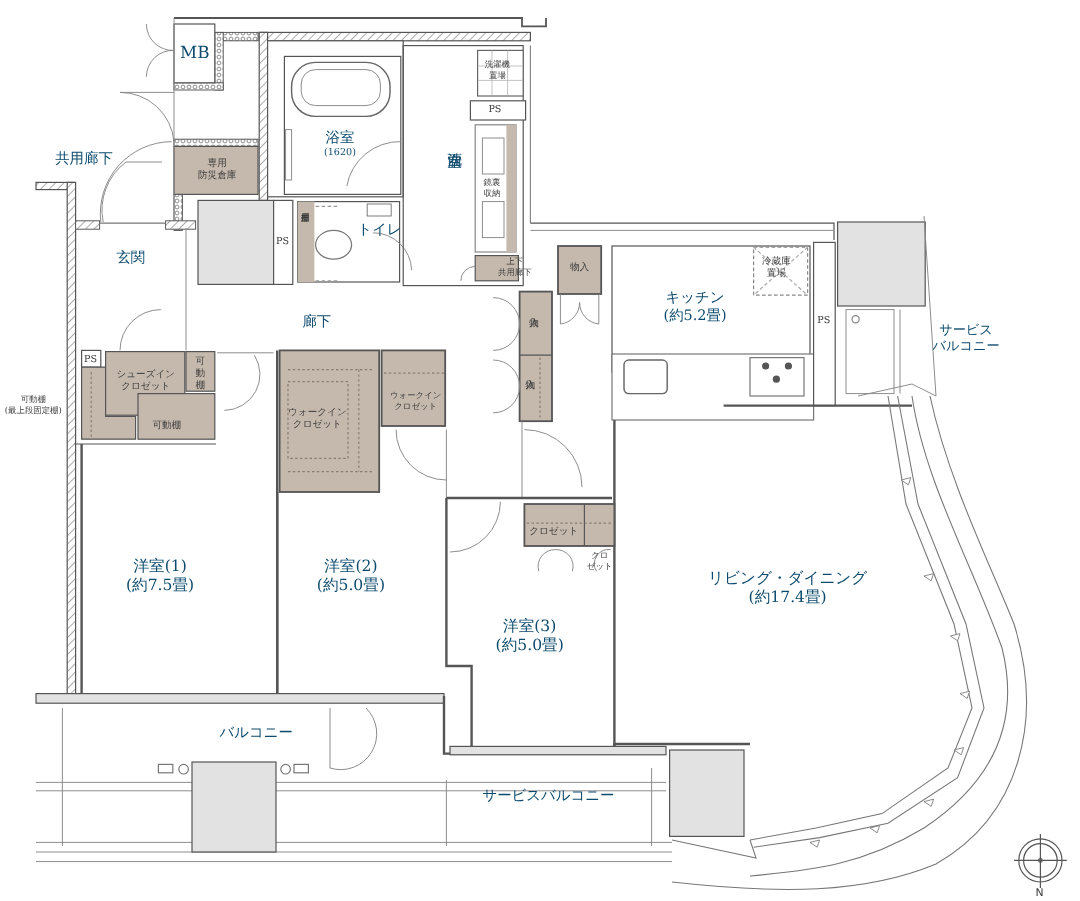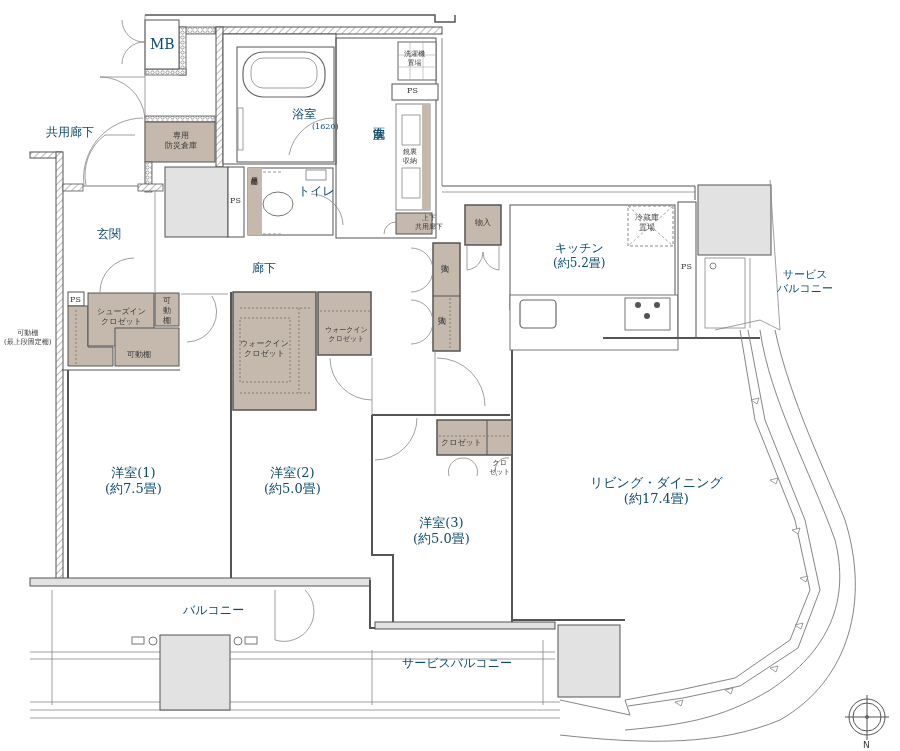--- a/index.html
+++ b/index.html
@@ -7,21 +7,21 @@
          font-family: "DejaVu Serif", "Liberation Serif", serif; color: #333; }
   #plan { position: absolute; left: 0; top: 0; width: 900px; height: 751px; }
   .lbl { position: absolute; white-space: nowrap; text-align: center; color: #0c4a6e;
          font-family: "DejaVu Serif", "Liberation Serif", serif; line-height: 1.25; }
   .lbl.sm { font-size: 8px; color: #3a3a3a; }
   .lbl.md { font-size: 12px; }
   .lbl.lg { font-size: 13px; }
   .lbl.vert { writing-mode: vertical-rl; text-orientation: upright; }
   .room-name { display: block; }
   .room-area { display: block; }
-  .sub { font-size: 8px; display:block;margin-left:42px; }
+  .sub { font-size: 8px; display:block; }
 </style>
 </head>
 <body>
 
 <svg id="plan" viewBox="0 0 900 751" xmlns="http://www.w3.org/2000/svg">
   <defs>
     <pattern id="hatch" patternUnits="userSpaceOnUse" width="5" height="5" patternTransform="rotate(45)">
       <rect width="5" height="5" fill="#fff"></rect>
       <line x1="0" y1="0" x2="0" y2="5" stroke="#8a8a8a" stroke-width="1.2"></line>
     </pattern>
@@ -255,21 +255,21 @@
   <span class="room-name">鏡裏</span>
   <span class="room-area">収納</span>
 </div>
 <div class="lbl sm" style="left:399px;top:214px;font-size:7px;margin-left:16px;">
   <span class="room-name">上下</span>
   <span class="room-area">共用廊下</span>
 </div>
 <div class="lbl md" style="left:298px;top:184px;">トイレ</div>
 <div class="lbl sm vert" style="left:249px;top:172px;font-size:7px;">上部吊戸棚</div>
 <div class="lbl sm" style="left:230px;top:196px;">PS</div>
-<div class="lbl md" style="left:97px;top:207px;margin-top:20px;">玄関</div>
+<div class="lbl md" style="left:97px;top:207px;">玄関</div>
 <div class="lbl md" style="left:252px;top:261px;">廊下</div>
 <div class="lbl sm" style="left:70px;top:295px;">PS</div>
 <div class="lbl sm" style="left:97px;top:307px;">
   <span class="room-name">シューズイン</span>
   <span class="room-area">クロゼット</span>
 </div>
 <div class="lbl sm" style="left:160px;top:296px;width:14px;white-space:normal;">可動棚</div>
 <div class="lbl sm" style="left:127px;top:350px;">可動棚</div>
 <div class="lbl sm" style="left:4px;top:329px;font-size:7px;">
   <span class="room-name">可動棚</span>

